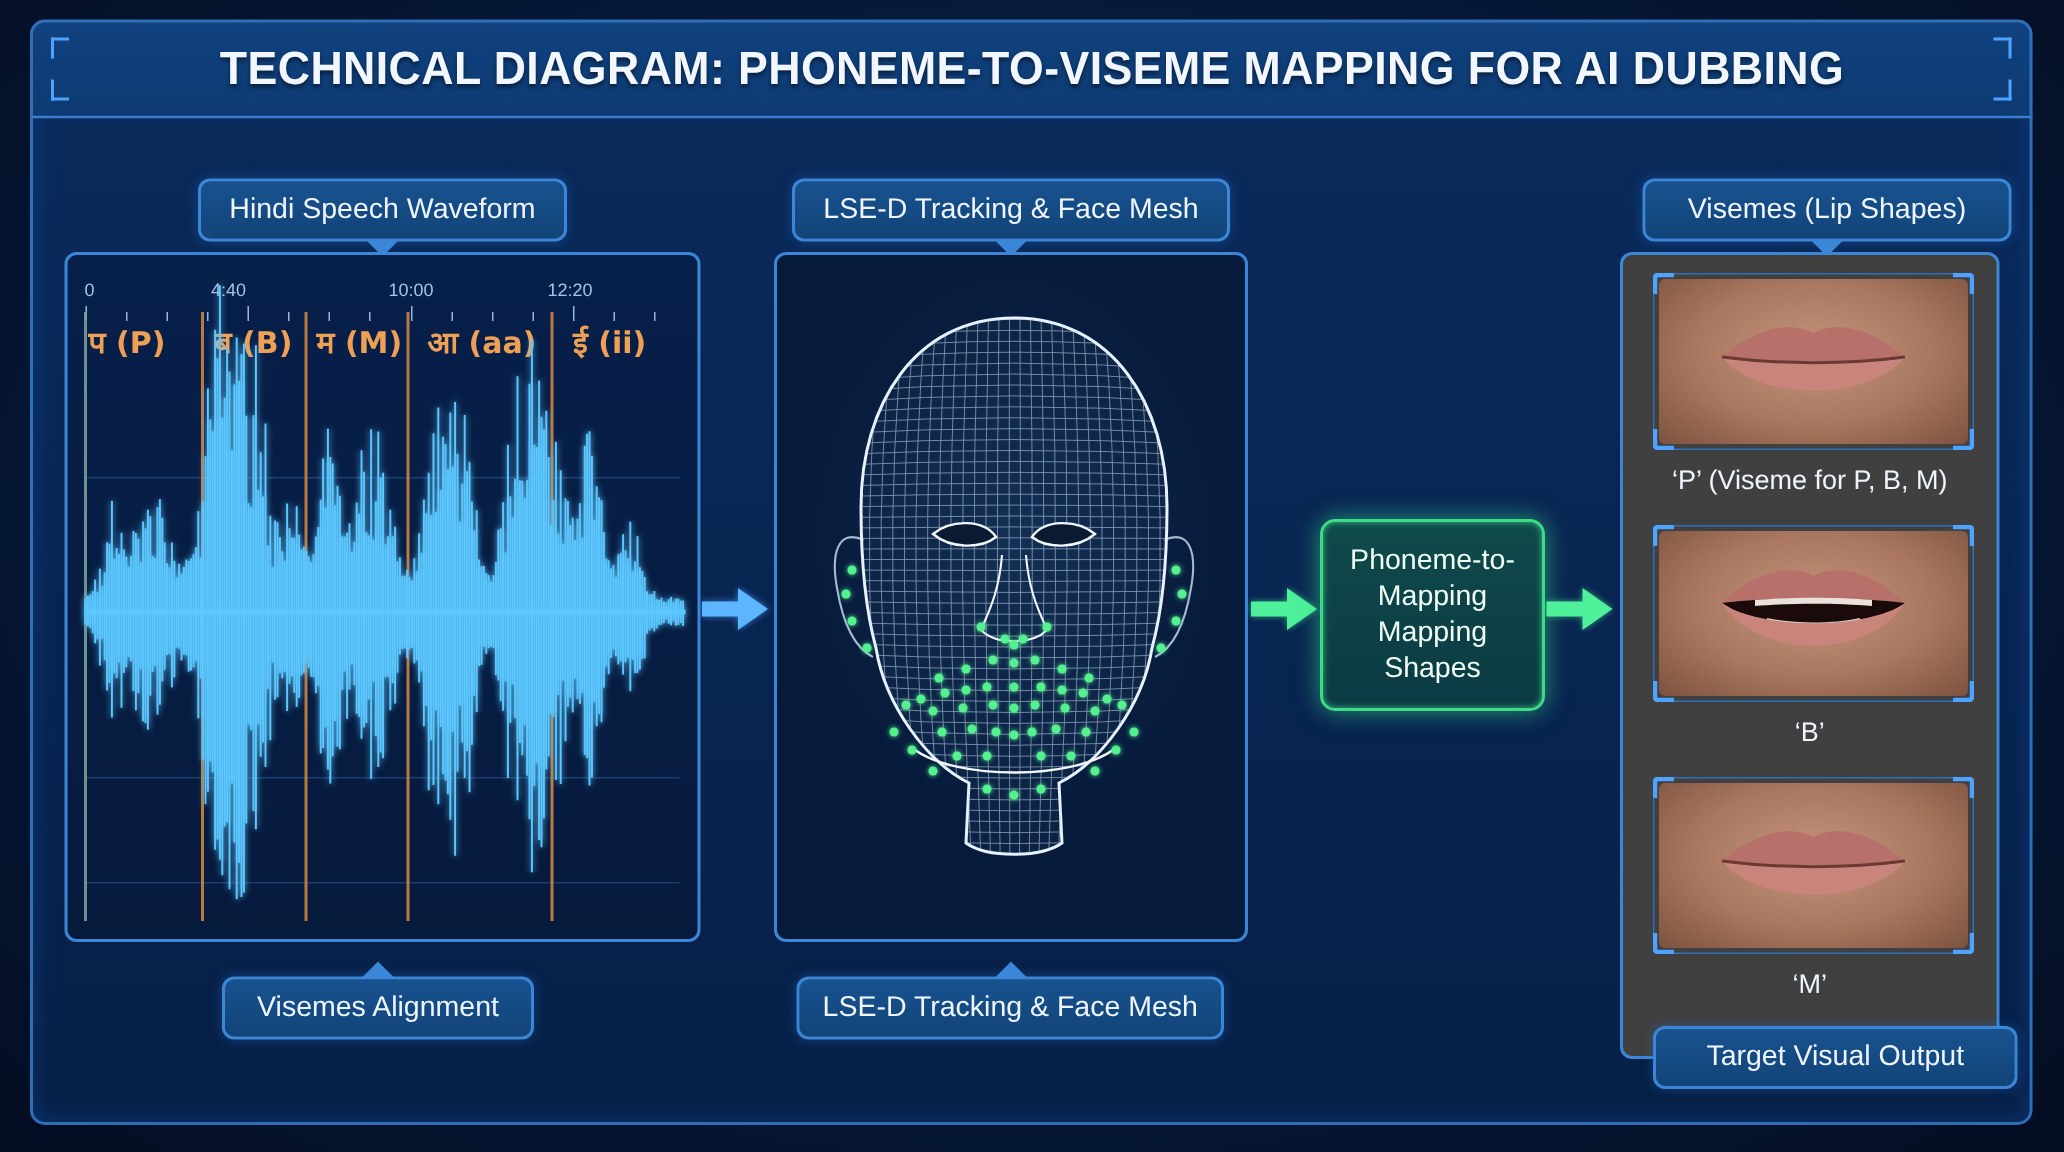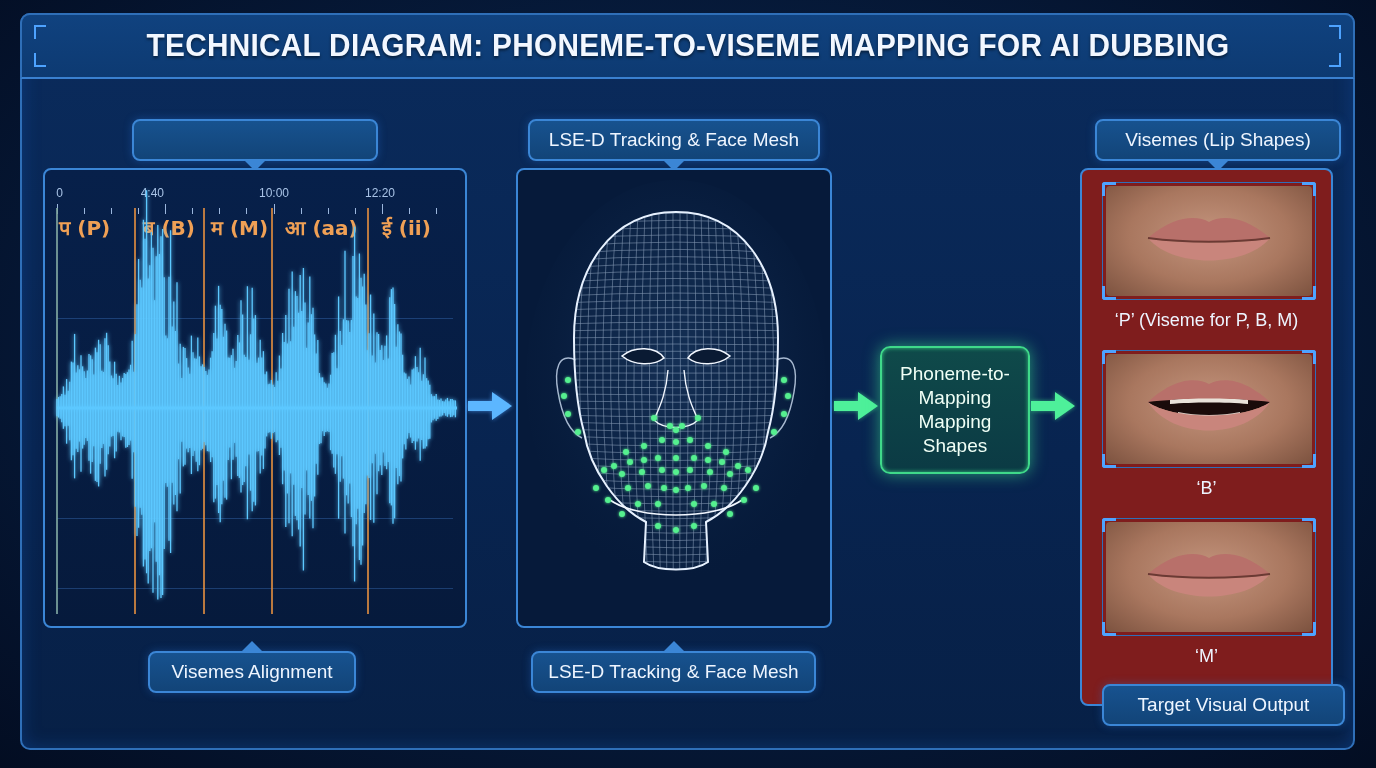--- a/index.html
+++ b/index.html
@@ -73,21 +73,21 @@
   
   .engine {
     position: absolute; left: 880px; top: 346px; width: 150px; height: 128px;
     border: 2px solid #3fd98a; border-radius: 10px;
     background: linear-gradient(180deg, #0f4a4a 0%, #0b3a44 100%);
     box-shadow: 0 0 16px rgba(60,230,140,0.6), 0 0 4px rgba(60,230,140,0.8) inset;
     display: flex; align-items: center; justify-content: center; text-align: center;
     font-size: 19px; line-height: 24px; color: #f0fff6;
   }
   
-  .viseme-panel { left: 1080px; top: 168px; width: 253px; height: 538px; background: #7f1d1d; overflow: visible; }
+  .viseme-panel { left: 1080px; top: 168px; width: 253px; height: 538px; background: #404040; overflow: visible; }
   .viseme-card { position: absolute; left: 20px; width: 214px; height: 118px; }
   .viseme-img {
     position: absolute; inset: 4px; border-radius: 4px; overflow: hidden;
     background: radial-gradient(ellipse at 50% 45%, #c4957e 0%, #a9775f 55%, #7c523f 100%);
   }
   .corner { position: absolute; width: 14px; height: 14px; border-color: #4ea3ff; border-style: solid; }
   .c-tl { left: 0; top: 0; border-width: 3px 0 0 3px; border-radius: 3px 0 0 0; }
   .c-tr { right: 0; top: 0; border-width: 3px 3px 0 0; border-radius: 0 3px 0 0; }
   .c-bl { left: 0; bottom: 0; border-width: 0 0 3px 3px; border-radius: 0 0 0 3px; }
   .c-br { right: 0; bottom: 0; border-width: 0 3px 3px 0; border-radius: 0 0 3px 0; }
@@ -101,20 +101,21 @@
 
 <div class="title-bar">
   <span class="bracket br-tl"></span>
   <span class="bracket br-bl"></span>
   <span class="bracket br-tr"></span>
   <span class="bracket br-br"></span>
   <h1 class="title">TECHNICAL DIAGRAM: PHONEME-TO-VISEME MAPPING FOR AI DUBBING</h1>
 </div>
 
 <div class="callout" style="left:132px; top:119px; width:246px;">
+  <span>Hindi Speech Waveform</span>
   <span class="tail-down"></span>
 </div>
 
 <div class="panel wave-panel">
   <div class="ticks-row">
     <span class="tick-label" style="left:14px;">0</span>
     <span class="tick-label" style="left:105px;text-align:center;">4:40</span>
     <span class="tick-label" style="left:226px;">10:00</span>
     <span class="tick-label" style="left:332px;">12:20</span>
     <span class="tick major" style="left:12px;"></span>

